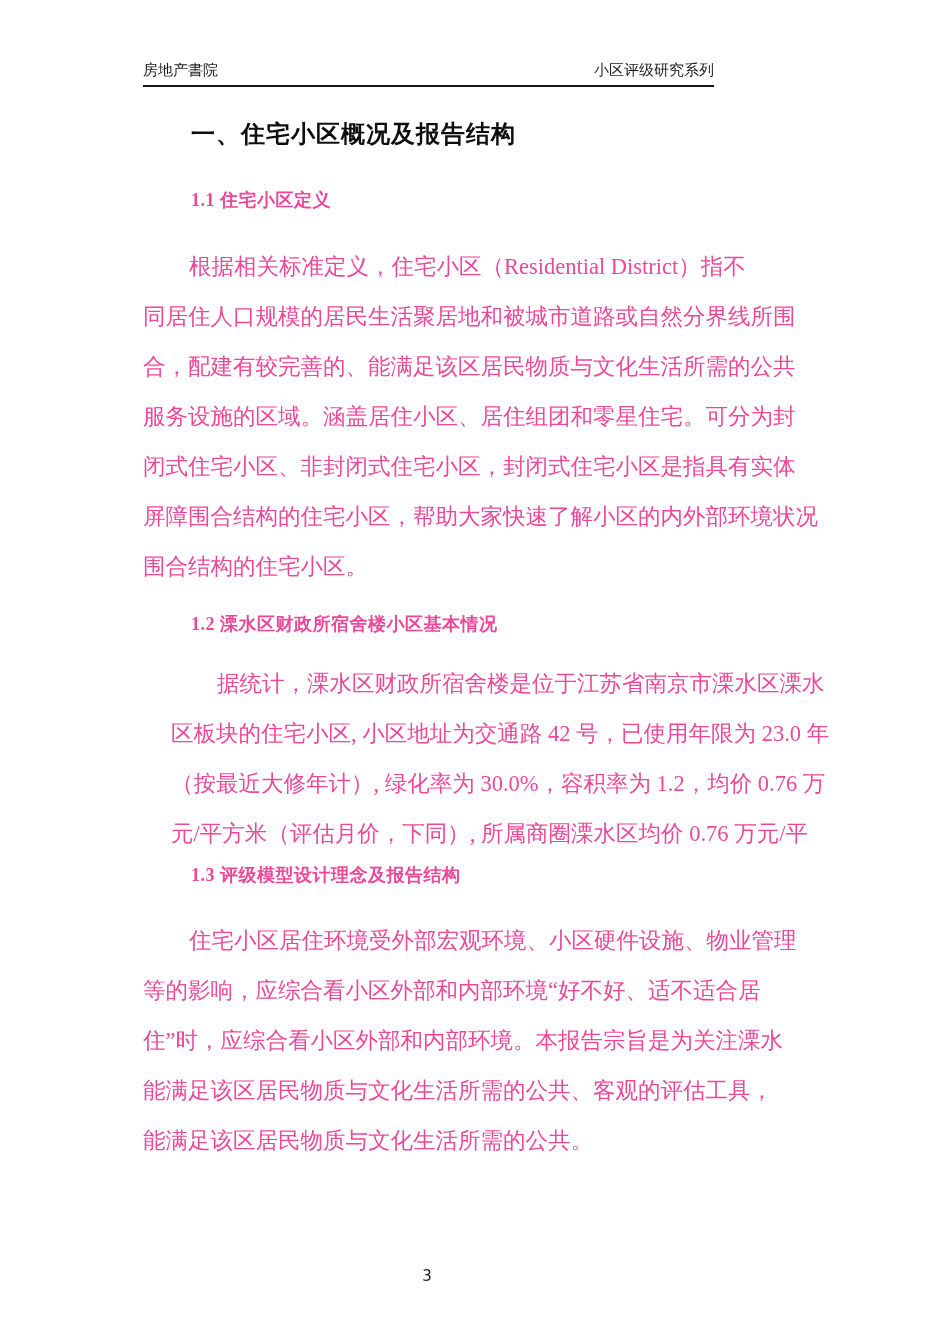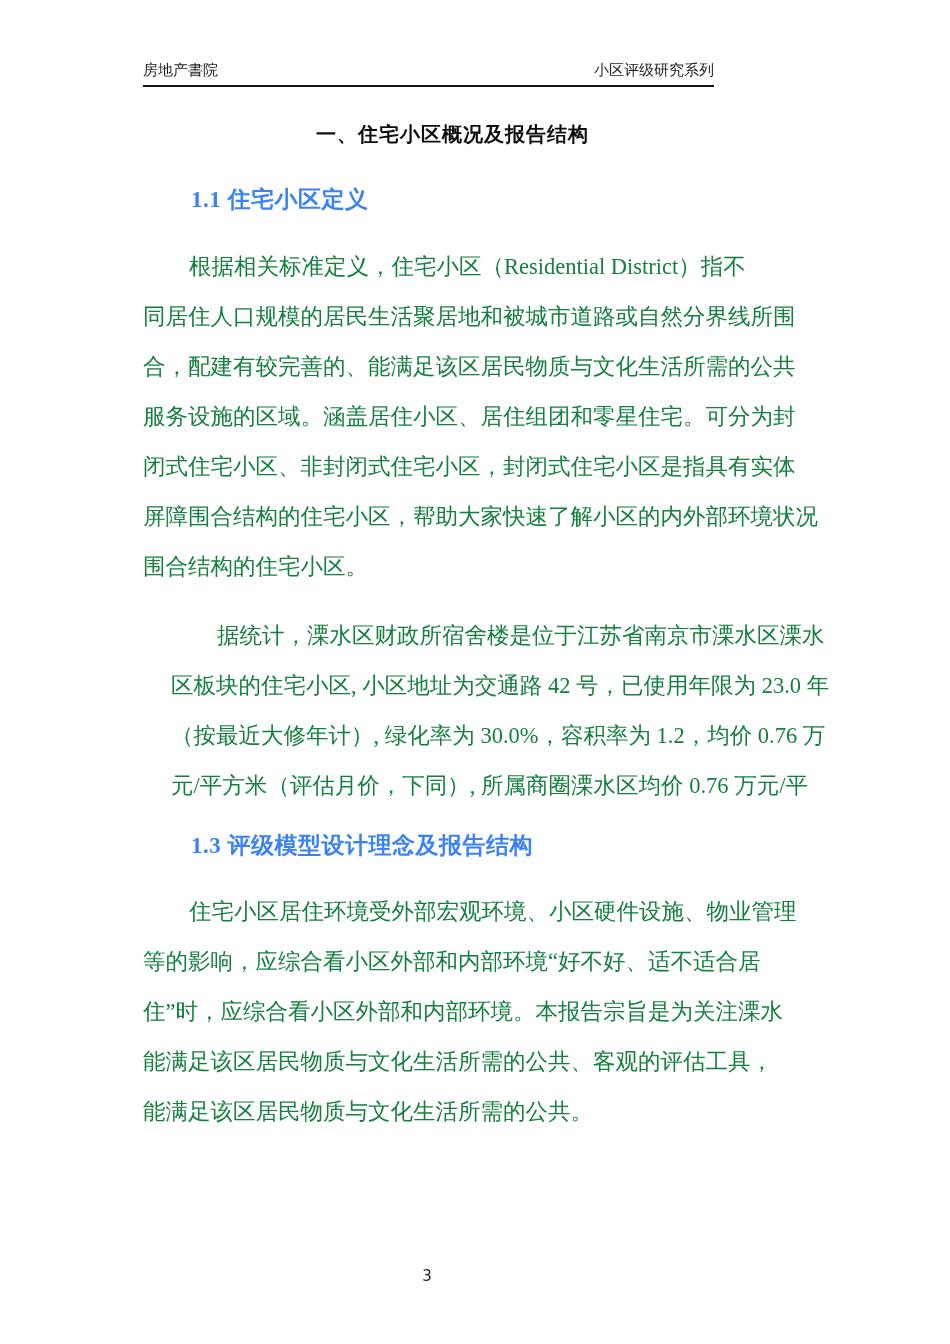--- a/index.html
+++ b/index.html
@@ -21,43 +21,42 @@
     justify-content: space-between;
     align-items: flex-end;
     font-family: "Liberation Sans", "DejaVu Sans", sans-serif;
     font-size: 15px;
     line-height: 20px;
     color: #1c1c1c;
     border-bottom: 2px solid #141414;
     padding-bottom: 5px;
   }
   .doc-title {
-    font-size: 20px;
+    font-size: 24px;
     font-weight: bold;
     line-height: 34px;
     margin: 30px 0 0 48px;
     letter-spacing: 1px;
     color: #0d0d0d;
-    text-align: center;
   }
   .sec-heading {
-    font-size: 23px;
+    font-size: 18px;
     font-weight: bold;
     line-height: 32px;
     margin-left: 48px;
     letter-spacing: 0.5px;
-    color: #3b82f6;
+    color: #ec4899;
   }
   #h-11 { margin-top: 33px; }
   #h-12 { margin-top: 16px; }
-  #h-13 { margin-top: 19px; }
+  #h-13 { }
   .para {
     font-size: 22.5px;
     line-height: 50px;
-    color: #15803d;
+    color: #ec4899;
   }
   #para-1 { margin-top: 26px; }
   #para-2 { margin-top: 19px; margin-left: 28px; }
   #para-3 { margin-top: 25px; }
   .line {
     text-align: justify;
     text-align-last: justify;
     text-justify: inter-character;
     white-space: nowrap;
   }
@@ -92,20 +91,21 @@
       <div class="line">同居住人口规模的居民生活聚居地和被城市道路或自然分界线所围</div>
       <div class="line">合，配建有较完善的、能满足该区居民物质与文化生活所需的公共</div>
       <div class="line">服务设施的区域。涵盖居住小区、居住组团和零星住宅。可分为封</div>
       <div class="line">闭式住宅小区、非封闭式住宅小区，封闭式住宅小区是指具有实体</div>
       <div class="line">屏障围合结构的住宅小区，帮助大家快速了解小区的内外部环境状况</div>
       <div class="line last">围合结构的住宅小区。</div>
     </div>
   </section>
 
   <section>
+    <h2 class="sec-heading" id="h-12">1.2 溧水区财政所宿舍楼小区基本情况</h2>
     <div class="para" id="para-2">
       <div class="line indent">据统计，溧水区财政所宿舍楼是位于江苏省南京市溧水区溧水</div>
       <div class="line">区板块的住宅小区, 小区地址为交通路 42 号，已使用年限为 23.0 年</div>
       <div class="line">（按最近大修年计）, 绿化率为 30.0%，容积率为 1.2，均价 0.76 万</div>
       <div class="line">元/平方米（评估月价，下同）, 所属商圈溧水区均价 0.76 万元/平</div>
     </div>
   </section>
 
   <section>
     <h2 class="sec-heading" id="h-13">1.3 评级模型设计理念及报告结构</h2>

